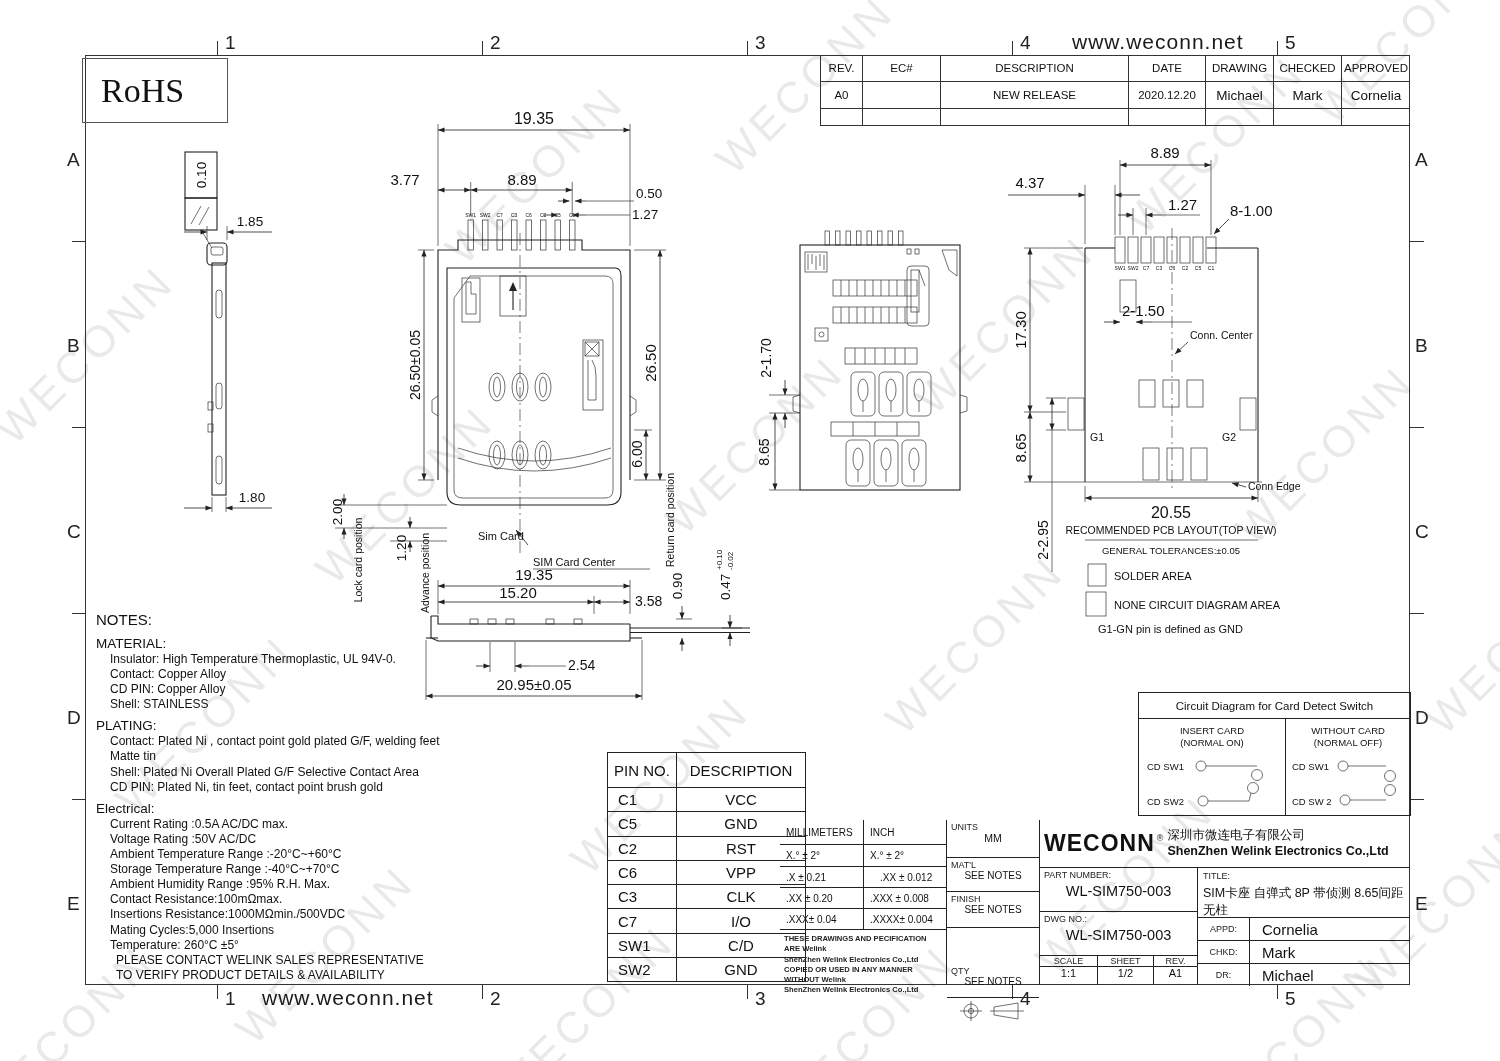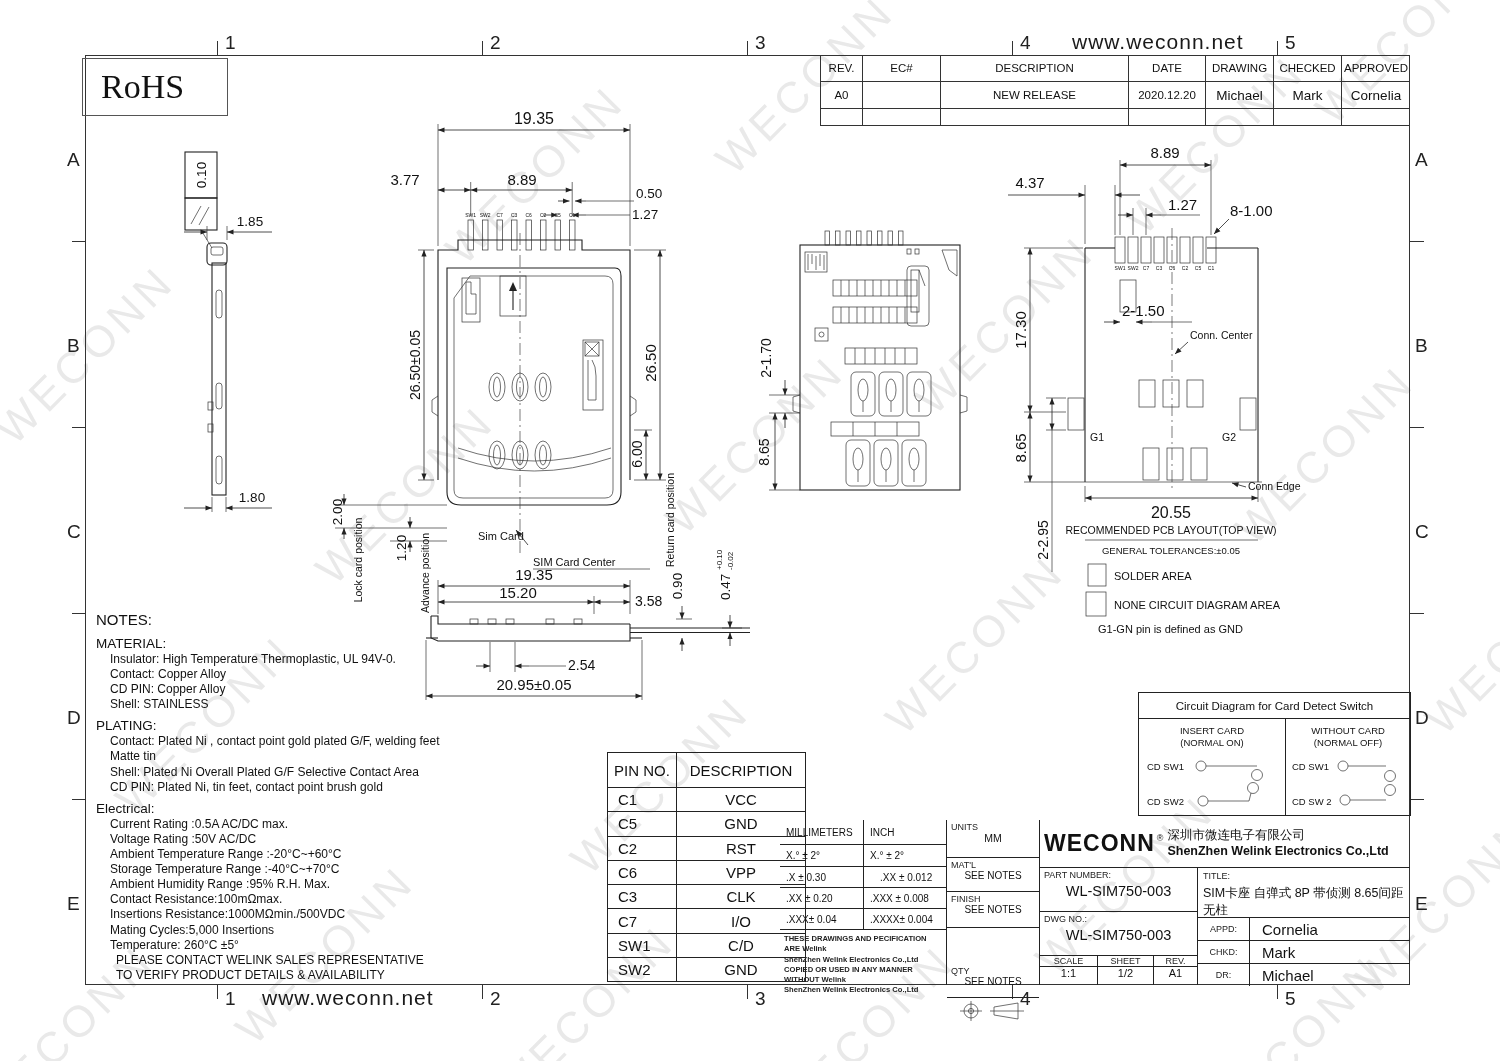--- a/index.html
+++ b/index.html
@@ -6,21 +6,21 @@
   #sheet{position:relative;width:1500px;height:1061px;background:#fff;overflow:hidden;
          font-family:"Liberation Sans",sans-serif;color:#111;}
   .abs{position:absolute;}
   .wm{position:absolute;color:#dedede;opacity:.65;font-size:44px;letter-spacing:5px;
       transform:rotate(-45deg);white-space:nowrap;z-index:0;font-weight:400;}
   .z1{z-index:1;}
   .frameline{position:absolute;background:#333;z-index:1;}
   .reflabel{position:absolute;font-size:19px;color:#222;z-index:1;}
   .weblink{position:absolute;font-size:21px;color:#1a1a1a;z-index:1;letter-spacing:1px;}
   
-  #rohs{left:82px;top:58px;width:146px;height:58px;border:1.3px solid #555;
+  #rohs{left:82px;top:58px;width:146px;height:65px;border:1.3px solid #555;
         font-family:"Liberation Serif",serif;font-size:34px;display:flex;align-items:center;
         padding-left:18px;box-sizing:border-box;}
   
   #revtbl{left:820px;top:55px;width:589px;z-index:1;display:grid;
           grid-template-columns:42px 78px 188px 77px 68px 68px 68px;
           grid-auto-rows:auto;border-left:1.2px solid #333;border-bottom:1.2px solid #333;font-size:11.5px;}
   #revtbl .c{border-right:1.2px solid #333;border-bottom:1.2px solid #333;display:flex;
              align-items:center;justify-content:center;height:26px;background:transparent;}
   #revtbl .c.last{border-right:none;}
   #revtbl .name{font-size:13.5px;}
@@ -592,21 +592,21 @@
     <div class="cell p lastrow">SW2</div>
     <div class="cell d lastrow">GND</div>
   </div>
 
   <div class="blk" style="left:780px;top:820px;width:167px;height:165px;border-right:1.1px solid #222;font-size:10px;">
     <div style="display:grid;grid-template-columns:83px 1fr;">
       <div style="border-bottom:1.1px solid #222;height:24px;display:flex;align-items:center;padding-left:6px;">MILLIMETERS</div>
       <div style="border-bottom:1.1px solid #222;border-left:1.1px solid #222;height:24px;display:flex;align-items:center;padding-left:6px;">INCH</div>
       <div style="border-bottom:1.1px solid #222;height:21px;display:flex;align-items:center;padding-left:6px;">X.°  ±  2°</div>
       <div style="border-bottom:1.1px solid #222;border-left:1.1px solid #222;height:21px;display:flex;align-items:center;padding-left:6px;">X.°  ±  2°</div>
-      <div style="border-bottom:1.1px solid #222;height:20px;display:flex;align-items:center;padding-left:6px;">.X   ± 0.30</div>
+      <div style="border-bottom:1.1px solid #222;height:20px;display:flex;align-items:center;padding-left:6px;">.X   ± 0.21</div>
       <div style="border-bottom:1.1px solid #222;border-left:1.1px solid #222;height:20px;display:flex;align-items:center;padding-left:16px;">.XX   ± 0.012</div>
       <div style="border-bottom:1.1px solid #222;height:20px;display:flex;align-items:center;padding-left:6px;">.XX  ± 0.20</div>
       <div style="border-bottom:1.1px solid #222;border-left:1.1px solid #222;height:20px;display:flex;align-items:center;padding-left:6px;">.XXX  ± 0.008</div>
       <div style="border-bottom:1.1px solid #222;height:20px;display:flex;align-items:center;padding-left:6px;">.XXX±  0.04</div>
       <div style="border-bottom:1.1px solid #222;border-left:1.1px solid #222;height:20px;display:flex;align-items:center;padding-left:6px;">.XXXX± 0.004</div>
     </div>
     <div style="padding:4px 2px 0 4px;font-size:7.6px;font-weight:700;line-height:1.35;color:#222;">
       <div>THESE DRAWINGS AND PECIFICATION  ARE Welink</div>
       <div>ShenZhen Welink Electronics Co.,Ltd</div>
       <div>COPIED OR USED IN ANY MANNER WITHOUT Welink</div>

